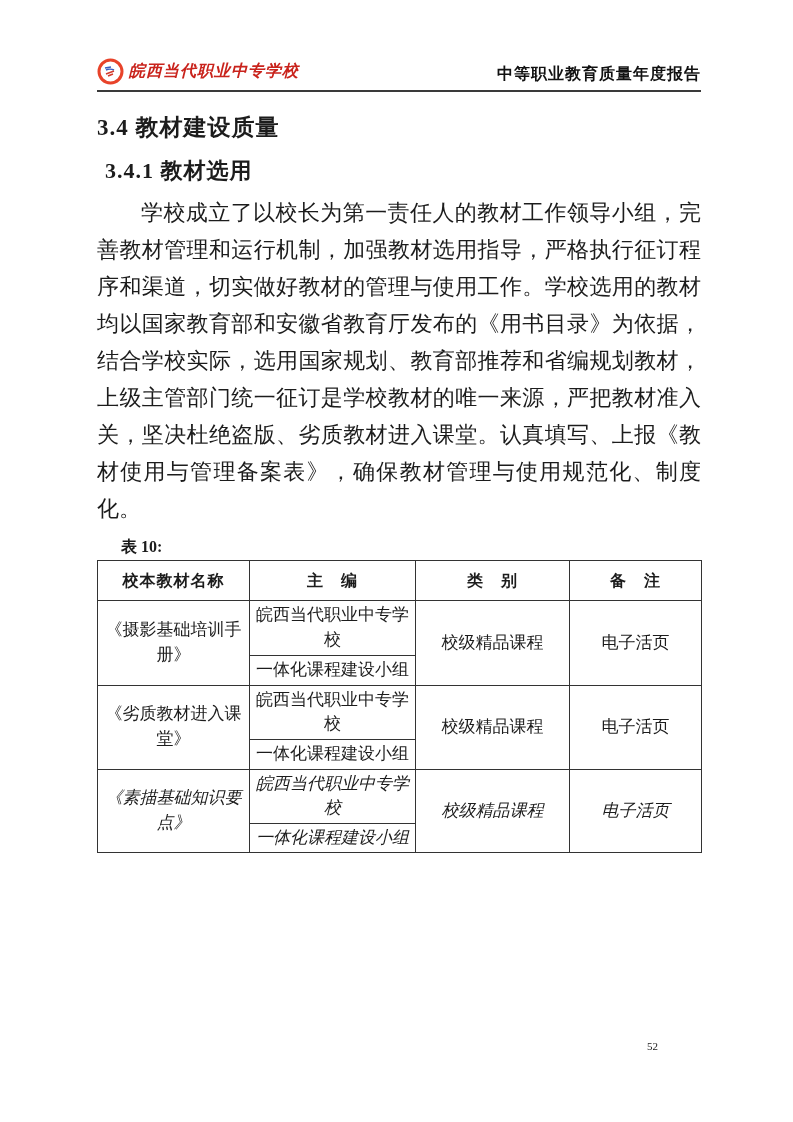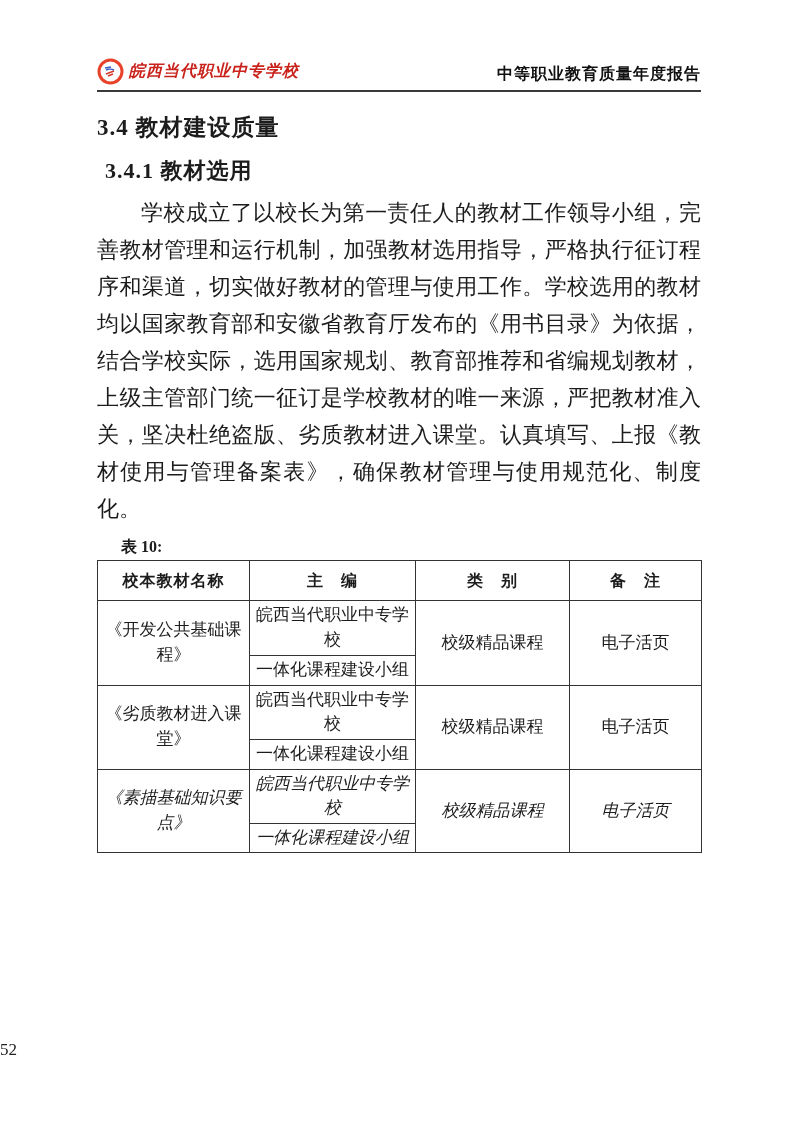--- a/index.html
+++ b/index.html
@@ -102,22 +102,22 @@
   tr.r1b { height: 25px; }
   tr.r2a, tr.r2b { height: 27px; }
   tr.r3a, tr.r3b { height: 29px; font-style: italic; }
 
   
   .page-footer {
     position: absolute;
     top: 1040px;
     left: 0;
     width: 658px;
-    text-align: left;
-    font-size: 17px;
+    text-align: right;
+    font-size: 11px;
     color: #222222;
   }
 </style>
 </head>
 <body>
 
 <div class="page-inner">
 
   <div class="doc-header">
     <div class="logo-wrap">
@@ -151,21 +151,21 @@
     <thead>
       <tr class="h-head">
         <th>校本教材名称</th>
         <th>主　编</th>
         <th>类　别</th>
         <th>备　注</th>
       </tr>
     </thead>
     <tbody>
       <tr class="r1a">
-        <td rowspan="2">《开发公共基础课程》</td>
+        <td rowspan="2">《摄影基础培训手册》</td>
         <td class="editor-cell">皖西当代职业中专学校</td>
         <td rowspan="2">校级精品课程</td>
         <td rowspan="2">电子活页</td>
       </tr>
       <tr class="r1b">
         <td class="editor-cell">一体化课程建设小组</td>
       </tr>
 
       <tr class="r2a">
         <td rowspan="2">《劣质教材进入课堂》</td>

